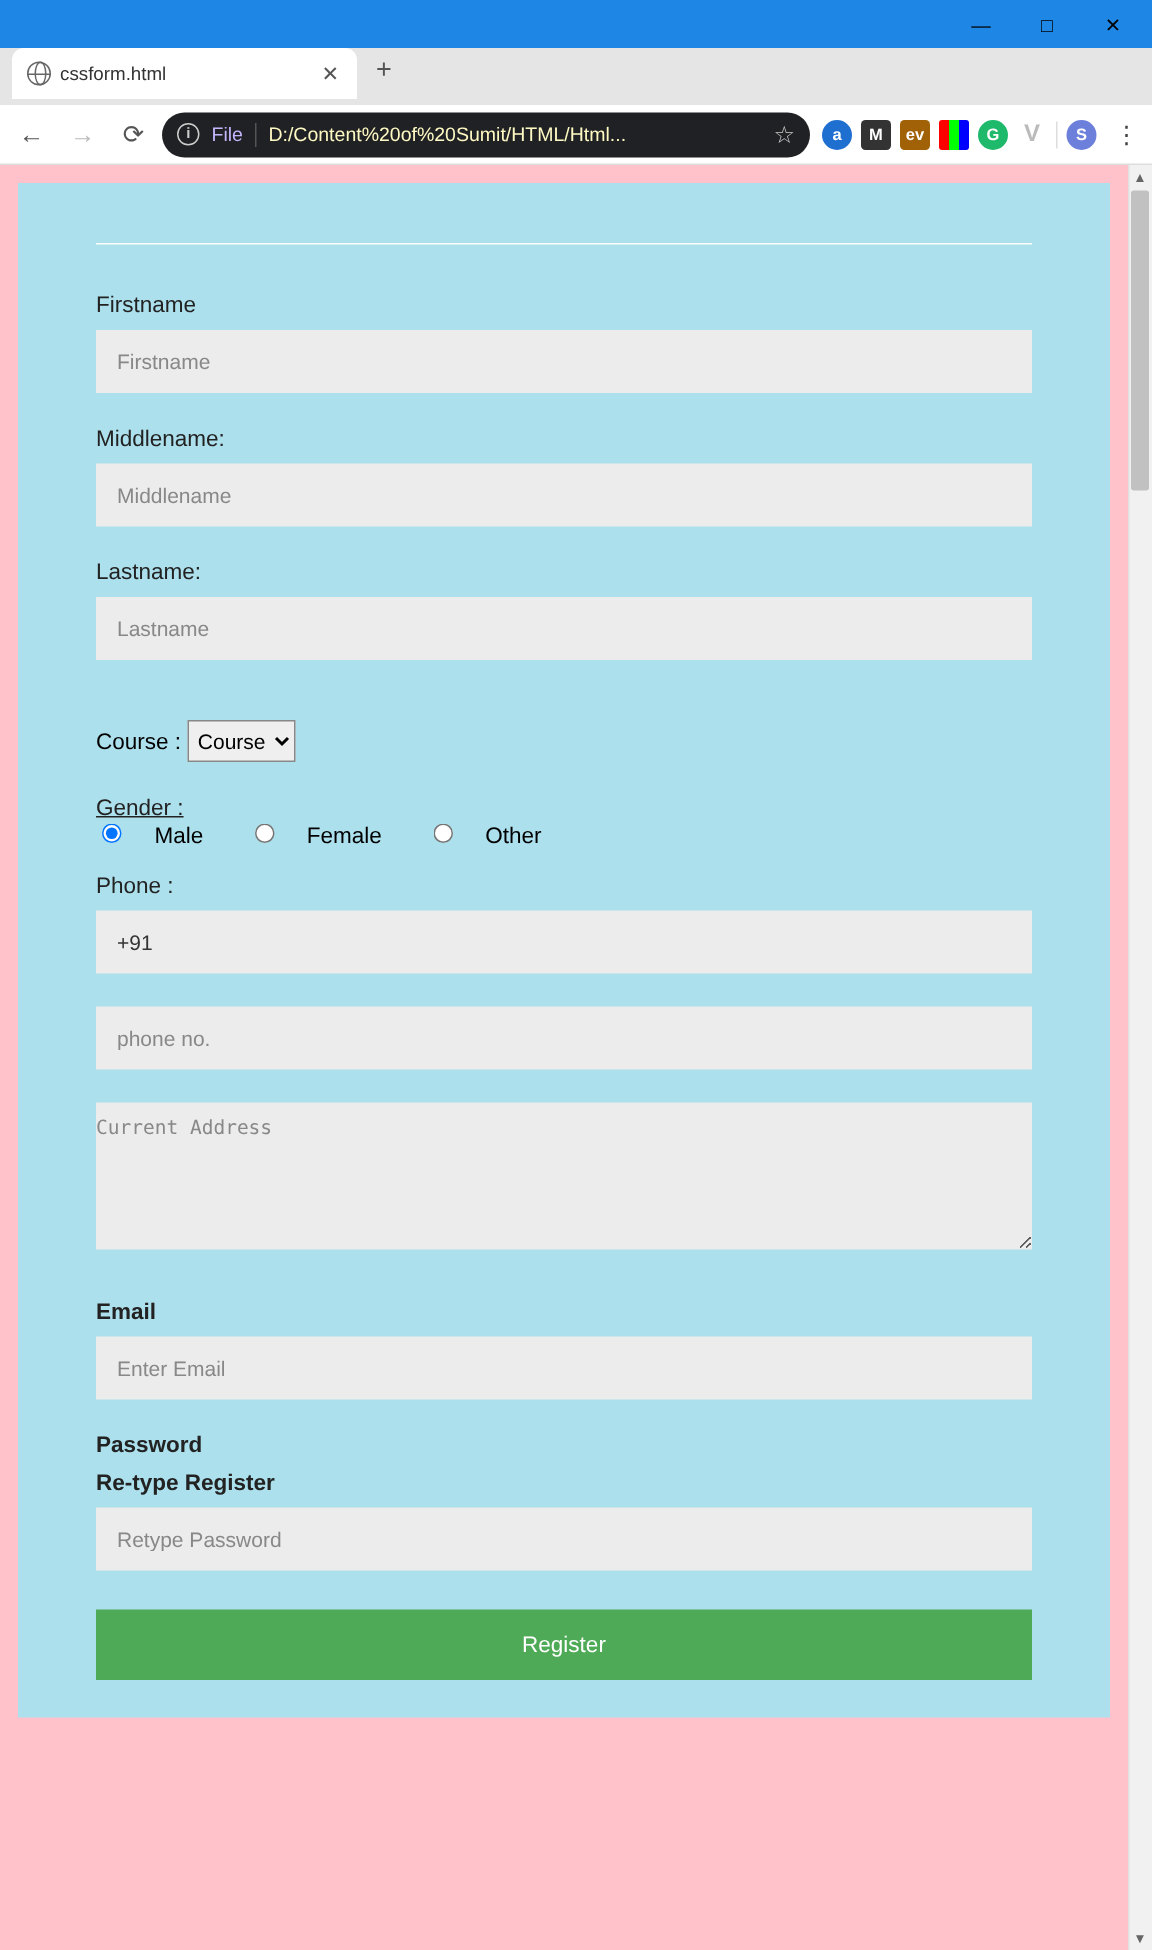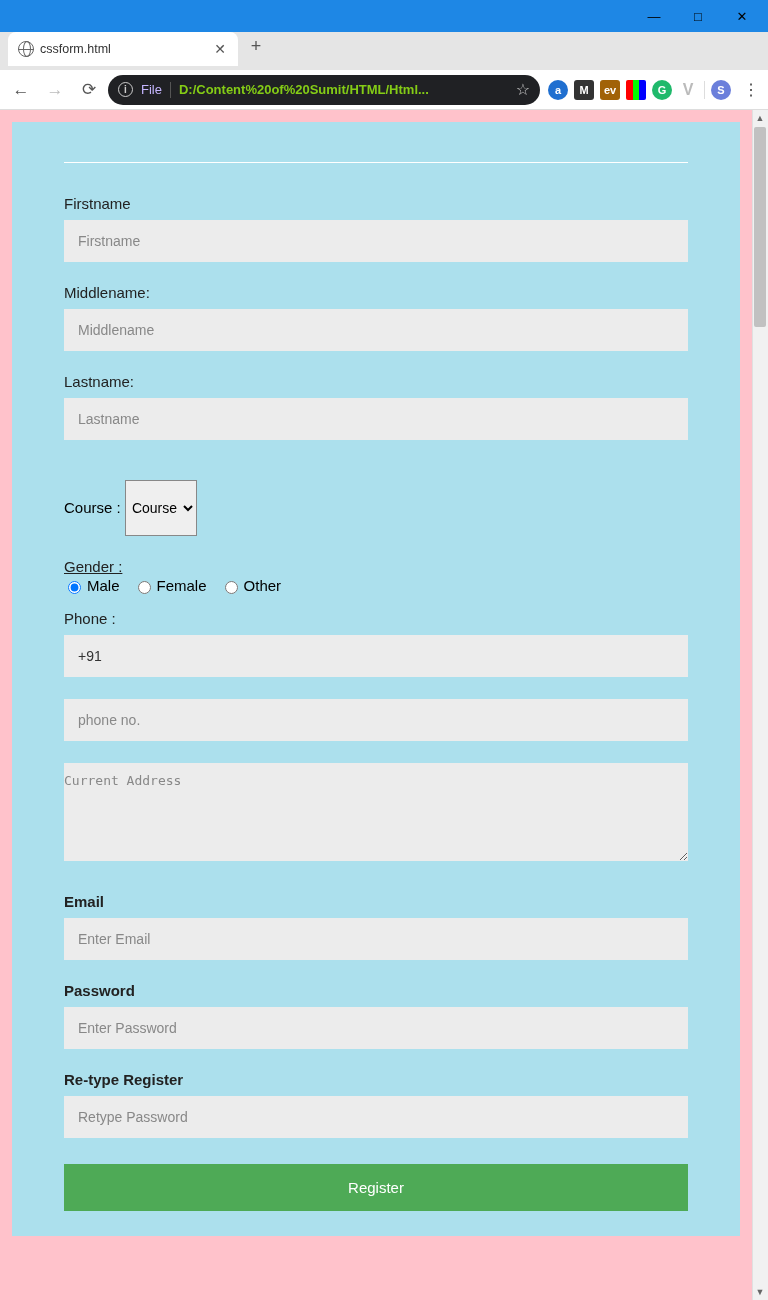--- a/index.html
+++ b/index.html
@@ -134,21 +134,21 @@
       flex-shrink: 0;
       display: flex;
       align-items: center;
       justify-content: center;
       font-size: 10px;
       font-weight: bold;
       color: #ccc;
     }
     .addr-scheme { color: #c4b5fd; flex-shrink: 0; }
     .addr-sep { width:1px; height:16px; background:#555; flex-shrink:0; }
-    .addr-path { color: #84cc16; white-space: nowrap; overflow: hidden; text-overflow: ellipsis; flex: 1; font-weight: bold; }
+    .addr-path { color: #fef9c3; white-space: nowrap; overflow: hidden; text-overflow: ellipsis; flex: 1; }
     .addr-star { color: #ccc; font-size: 16px; flex-shrink:0; padding-left:6px;}
     .ext-icons { display: flex; align-items: center; gap: 6px; padding: 0 4px;}
     .ext-icon {
       width: 20px;
       height: 20px;
       border-radius: 50%;
       display: flex;
       align-items: center;
       justify-content: center;
       font-size: 11px;
@@ -243,23 +243,23 @@
       font-family: inherit;
       margin-bottom: 22px;
     }
     .text-input::placeholder, .text-area::placeholder { color: #888; }
     .text-area { height: 98px; resize: both; font-family: monospace; font-size:13px; padding:10px 0;}
     .inline-row { margin-bottom: 22px; font-size:15px; }
     .select-course {
       background: #efefef;
       border: 1px solid #888;
       font-size: 14px;
-      padding: 18px 2px;
-    }
-    .radio-row { margin-top: 0; font-size:15px; display:flex; align-items:flex-end; gap:4px;}
+      padding: 4px 2px;
+    }
+    .radio-row { margin-top: 0; font-size:15px; display:flex; align-items:flex-start; gap:20px;}
     .radio-row label { margin-right: 10px; }
     input[type=radio] { margin: 0 2px 0 4px; }
     .submit-btn {
       width: 100%;
       background: #4eaa56;
       color: #fff;
       border: none;
       padding: 15px;
       font-size: 15px;
       font-weight: 500;
@@ -356,21 +356,20 @@
       <input class="text-input" type="text" placeholder="phone no." style="">
 
       <textarea class="text-area" placeholder="Current Address" style=""></textarea>
 
       <div style="height:6px;"></div>
 
       <label class="field-label bold">Email</label>
       <input class="text-input" type="text" placeholder="Enter Email" style="">
 
       <label class="field-label bold">Password</label>
-      <input class="text-input" type="password" placeholder="Enter Password" style="">
 
       <label class="field-label bold">Re-type Register</label>
       <input class="text-input" type="password" placeholder="Retype Password" style="">
 
       <button class="submit-btn">Register</button>
     </div>
   </div>
 </div>
 
 </body></html>

